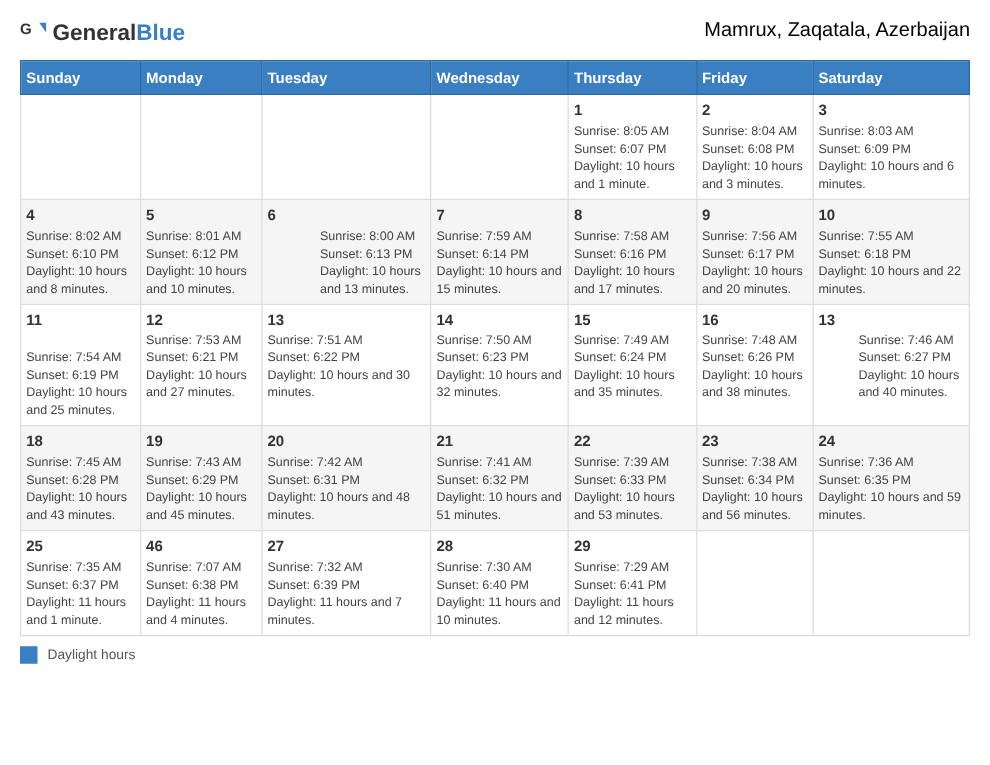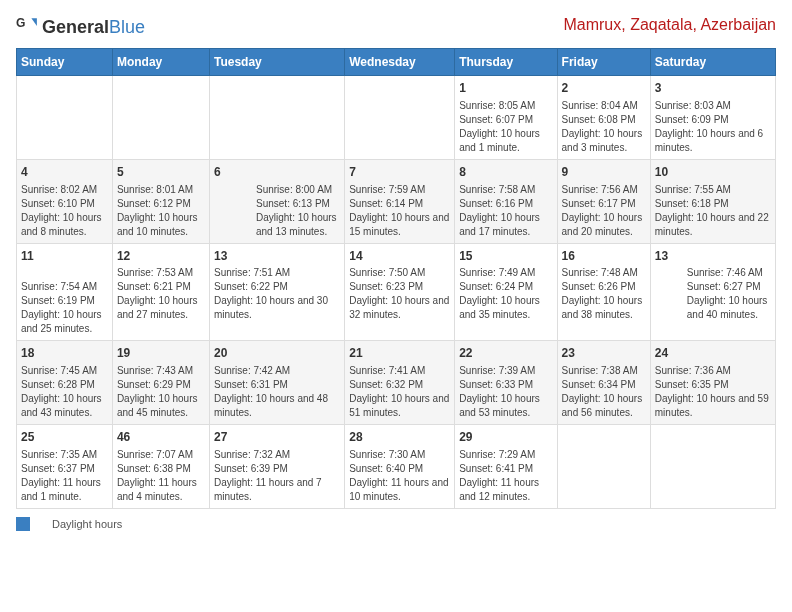--- a/index.html
+++ b/index.html
@@ -22,41 +22,41 @@
       gap: 4px;
     }
     .logo-text-general {
       font-size: 18px;
       font-weight: bold;
       color: #333;
       line-height: 1;
     }
     .logo-text-blue {
       font-size: 18px;
-      font-weight: normal;
+      font-weight: bold;
       color: #3a7fc1;
       line-height: 1;
     }
     .logo-icon {
       width: 22px;
       height: 22px;
     }
     .title-block {
       text-align: right;
     }
     .title-block h1 {
       font-size: 36px;
       font-weight: bold;
       color: #333;
       line-height: 1.1;
     }
     .title-block h2 {
       font-size: 16px;
       font-weight: normal;
-      color: #b91c1c;
+      color: #000000;
     }
     table {
       width: 100%;
       border-collapse: collapse;
       font-size: 11px;
     }
     thead tr {
       background: #3a7fc1;
       color: #fff;
     }
@@ -88,21 +88,21 @@
       font-size: 12px;
       margin-bottom: 2px;
     }
     .day-info {
       font-size: 10px;
       color: #444;
     }
     .legend {
       display: flex;
       align-items: center;
-      gap: 22px;
+      gap: 8px;
       margin-top: 8px;
       font-size: 11px;
       color: #555;
     }
     .legend-box {
       width: 14px;
       height: 14px;
       background: #3a7fc1;
       display: inline-block;
     }

